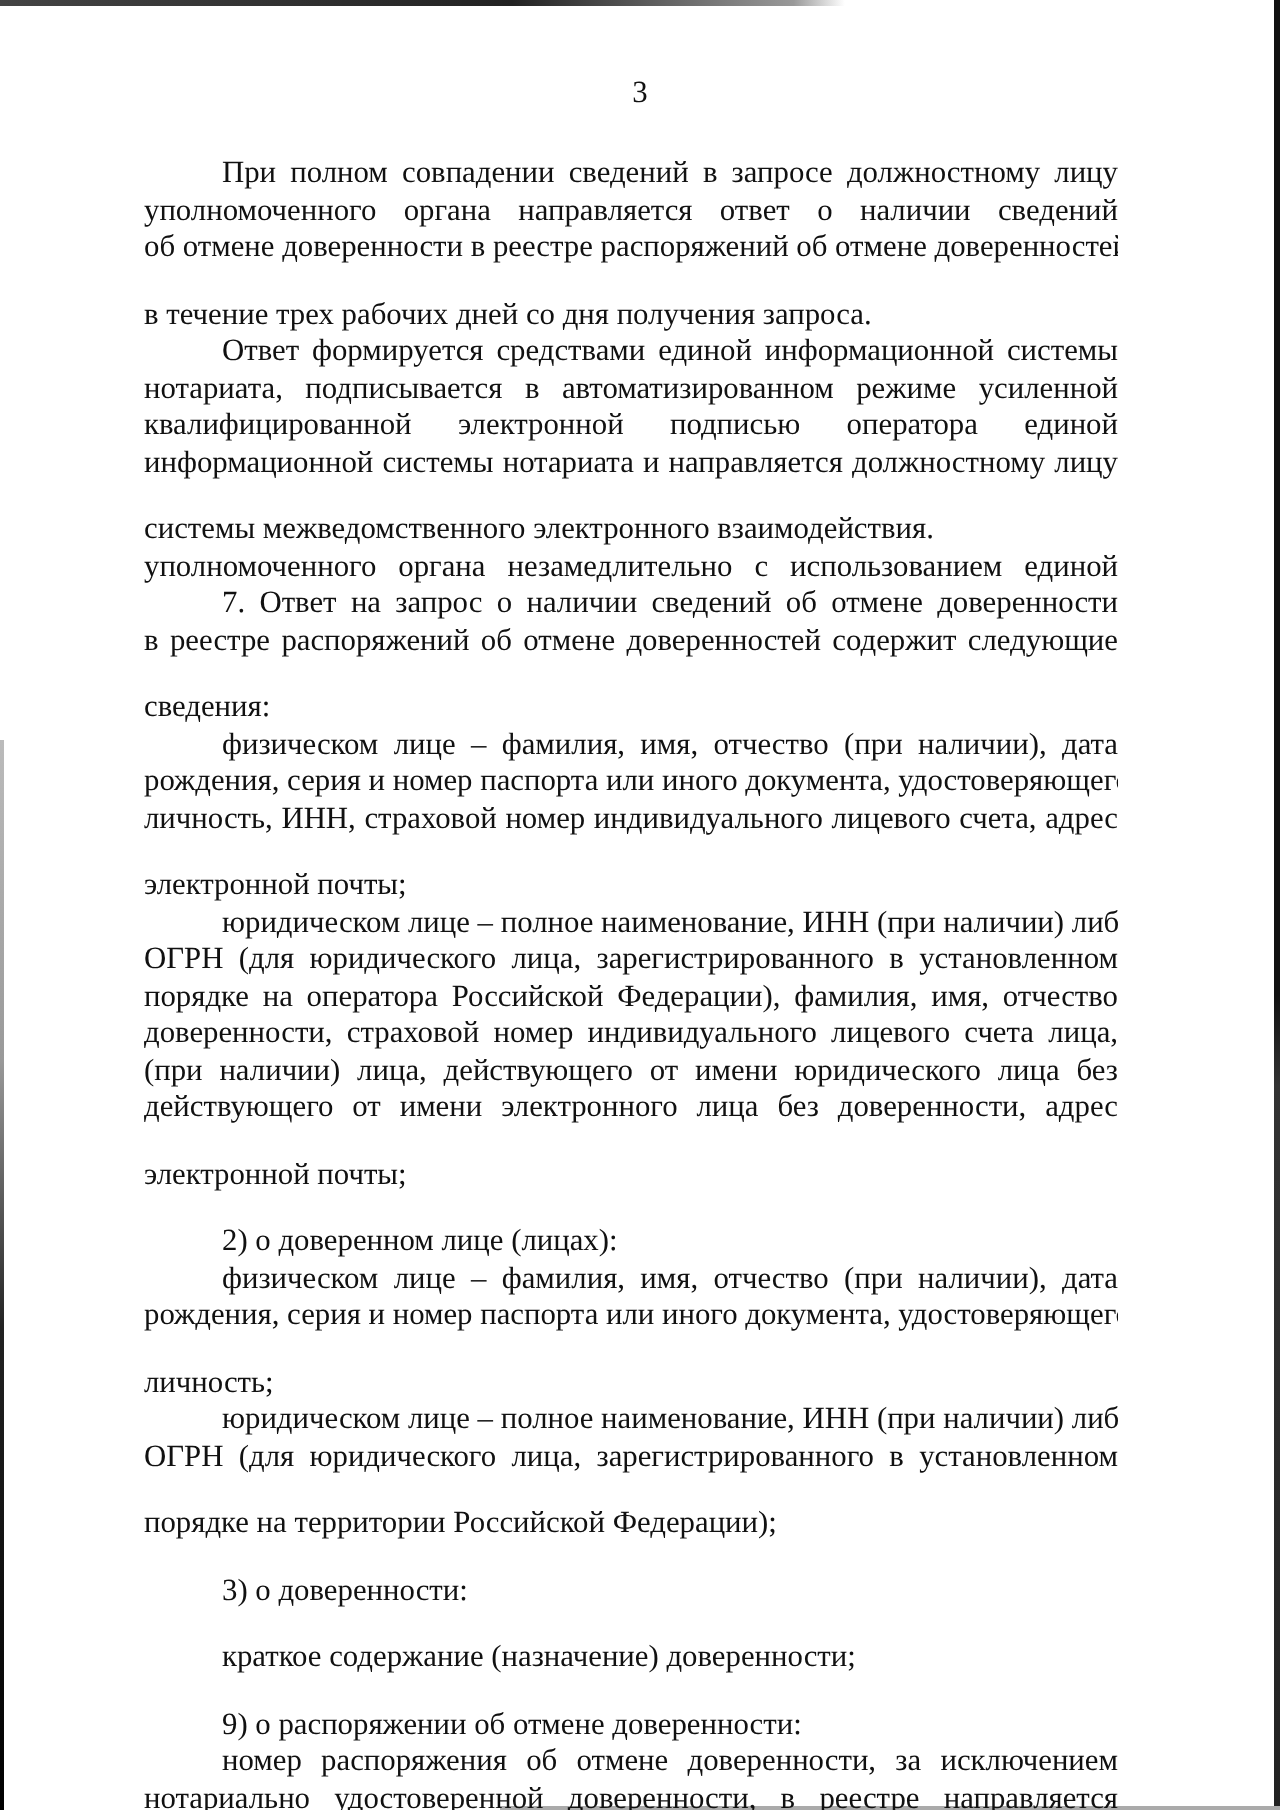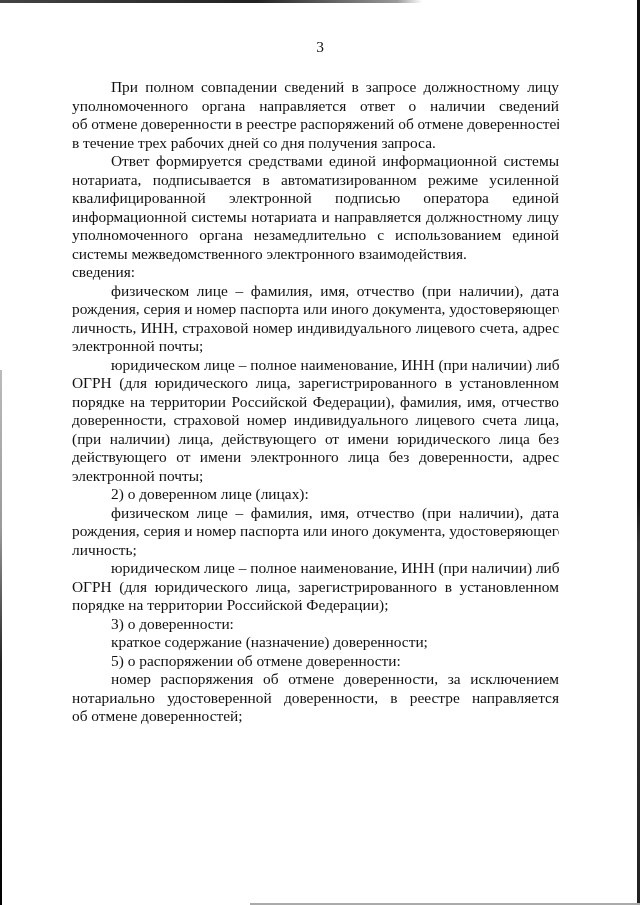--- a/index.html
+++ b/index.html
@@ -23,21 +23,21 @@
   .page-number {
     position: absolute; left: 0; width: 640px; top: 38px; text-align: center; font-size: 15.4px;
   }
   .body-text {
     position: absolute; left: 72px; top: 78px; width: 487px;
   }
   .line {
     height: 18.5px; line-height: 18.5px; white-space: nowrap;
     text-align: justify; text-align-last: justify; overflow: hidden;
   }
-  .line.last { text-align-last: left; }
+  .line.last { text-align-last: left; margin-top: 15px; }
   .line.indent { padding-left: 39px; }
 </style>
 </head>
 <body>
 
 <div class="scan-edge-top"></div>
 <div class="scan-edge-right"></div>
 <div class="scan-edge-left"></div>
 <div class="scan-edge-bottom"></div>
 
@@ -48,36 +48,38 @@
         <div class="line indent">При полном совпадении сведений в запросе должностному лицу</div>
         <div class="line">уполномоченного органа направляется ответ о наличии сведений</div>
         <div class="line">об отмене доверенности в реестре распоряжений об отмене доверенностей</div>
         <div class="line last">в течение трех рабочих дней со дня получения запроса.</div>
       </div>
       <div>
         <div class="line indent">Ответ формируется средствами единой информационной системы</div>
         <div class="line">нотариата, подписывается в автоматизированном режиме усиленной</div>
         <div class="line">квалифицированной электронной подписью оператора единой</div>
         <div class="line">информационной системы нотариата и направляется должностному лицу</div>
+        <div class="line last">системы межведомственного электронного взаимодействия.</div>
         <div class="line">уполномоченного органа незамедлительно с использованием единой</div>
-        <div class="line last">системы межведомственного электронного взаимодействия.</div>
       </div>
       <div>
+        <div class="line indent">7. Ответ на запрос о наличии сведений об отмене доверенности</div>
+        <div class="line">в реестре распоряжений об отмене доверенностей содержит следующие</div>
         <div class="line last">сведения:</div>
       </div>
       <div>
         <div class="line indent">физическом лице – фамилия, имя, отчество (при наличии), дата</div>
         <div class="line">рождения, серия и номер паспорта или иного документа, удостоверяющего</div>
         <div class="line">личность, ИНН, страховой номер индивидуального лицевого счета, адрес</div>
         <div class="line last">электронной почты;</div>
       </div>
       <div>
         <div class="line indent">юридическом лице – полное наименование, ИНН (при наличии) либо</div>
         <div class="line">ОГРН (для юридического лица, зарегистрированного в установленном</div>
-        <div class="line">порядке на территории Российской Федерации), фамилия, имя, отчество</div>
+        <div class="line">порядке на оператора Российской Федерации), фамилия, имя, отчество</div>
         <div class="line">доверенности, страховой номер индивидуального лицевого счета лица,</div>
         <div class="line">(при наличии) лица, действующего от имени юридического лица без</div>
         <div class="line">действующего от имени электронного лица без доверенности, адрес</div>
         <div class="line last">электронной почты;</div>
       </div>
       <div>
         <div class="line indent last">2)  о доверенном лице (лицах):</div>
       </div>
       <div>
         <div class="line indent">физическом лице – фамилия, имя, отчество (при наличии), дата</div>
@@ -89,21 +91,21 @@
         <div class="line">ОГРН (для юридического лица, зарегистрированного в установленном</div>
         <div class="line last">порядке на территории Российской Федерации);</div>
       </div>
       <div>
         <div class="line indent last">3)  о доверенности:</div>
       </div>
       <div>
         <div class="line indent last">краткое содержание (назначение) доверенности;</div>
       </div>
       <div>
-        <div class="line indent last">5)  о распоряжении об отмене доверенности:</div>
+        <div class="line indent last">9)  о распоряжении об отмене доверенности:</div>
       </div>
       <div>
         <div class="line indent">номер распоряжения об отмене доверенности, за исключением</div>
         <div class="line">нотариально удостоверенной доверенности,  в реестре направляется</div>
         <div class="line last">об отмене доверенностей;</div>
       </div>
     </div>
 </div>
 
 </body></html>

